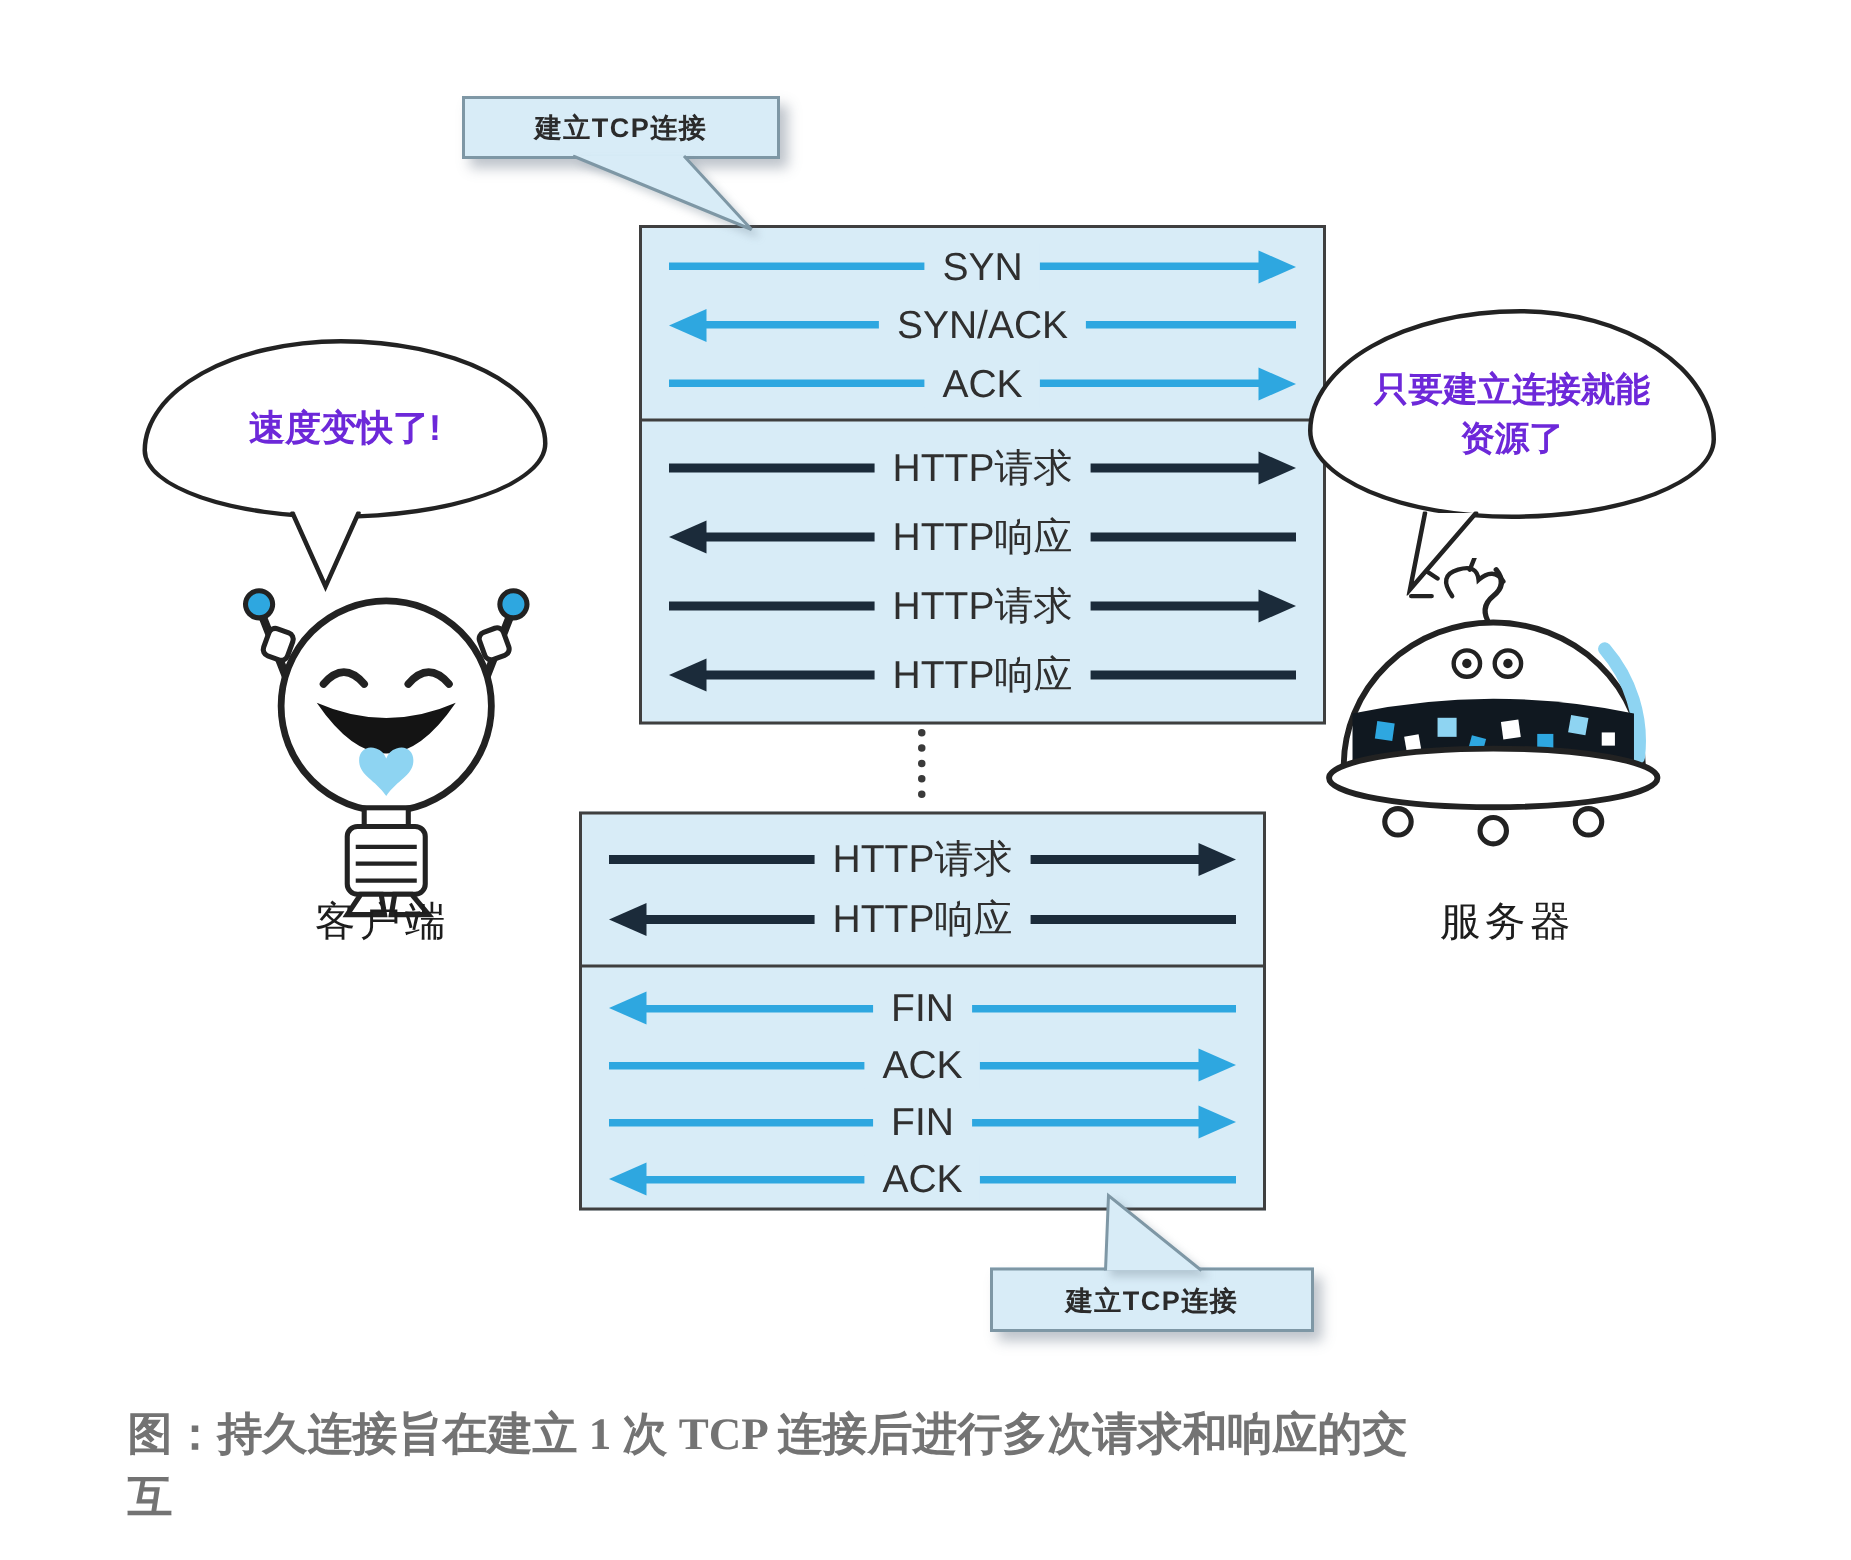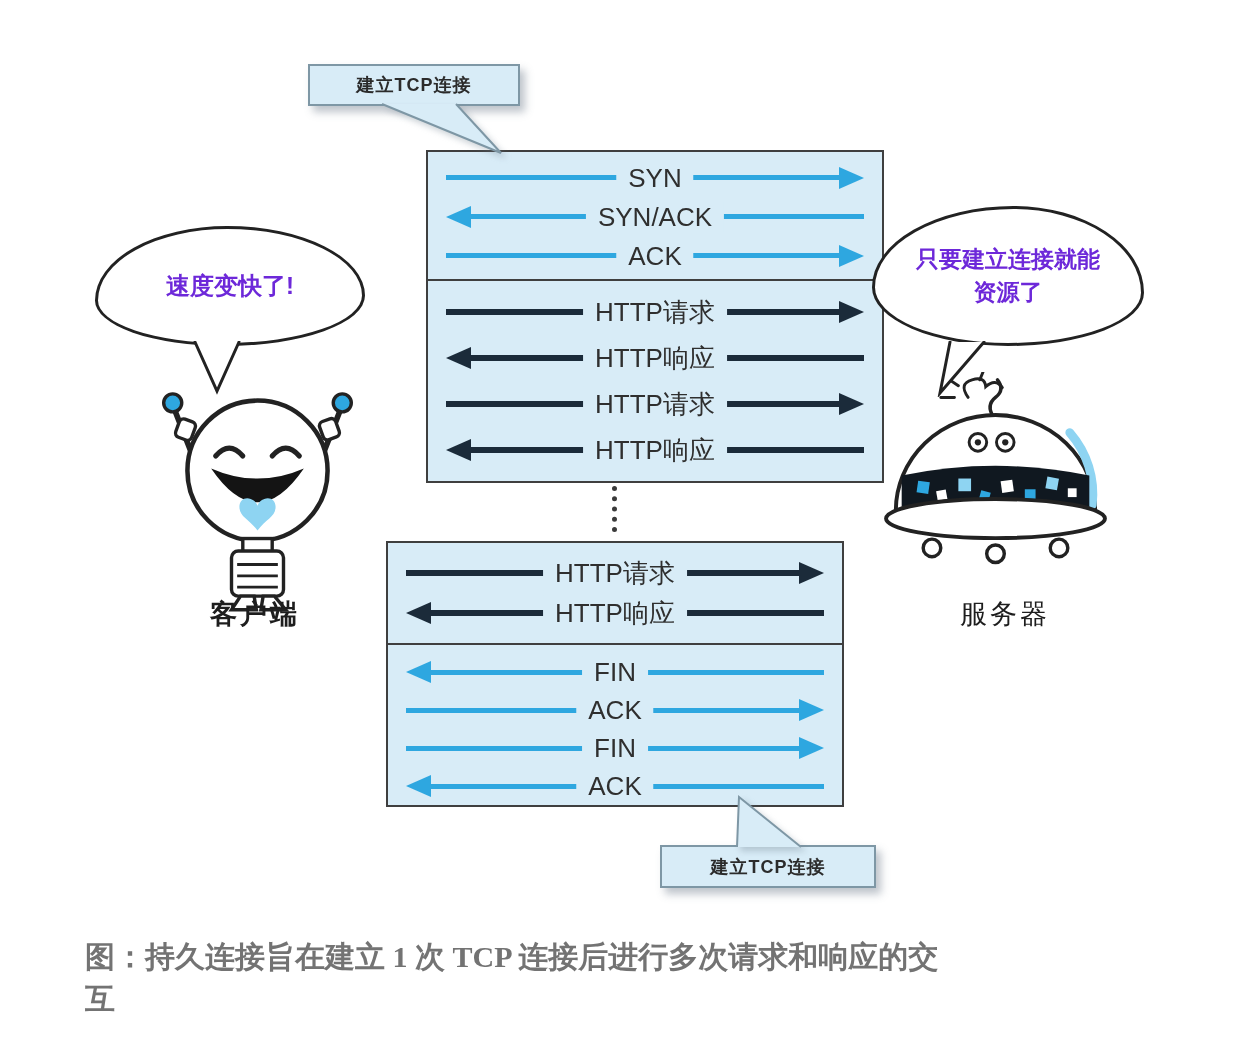--- a/index.html
+++ b/index.html
@@ -228,21 +228,21 @@
       <path d="M95,158 C88,148 79,146 79,137 C79,131 84,128 89,130 C92,131 94,133 95,136 C96,133 98,131 101,130 C106,128 111,131 111,137 C111,146 102,148 95,158 Z" fill="#8ED4F2"></path>
       <rect x="82" y="165" width="26" height="12" fill="#fff" stroke="#222" stroke-width="3"></rect>
       <rect x="72" y="176" width="46" height="40" rx="6" fill="#fff" stroke="#222" stroke-width="3"></rect>
       <line x1="77" y1="188" x2="113" y2="188" stroke="#222" stroke-width="2.5"></line>
       <line x1="77" y1="198" x2="113" y2="198" stroke="#222" stroke-width="2.5"></line>
       <line x1="77" y1="208" x2="113" y2="208" stroke="#222" stroke-width="2.5"></line>
       <path d="M80,216 L72,228 L94,228 L92,216 Z" fill="#fff" stroke="#222" stroke-width="3"></path>
       <path d="M100,216 L98,228 L120,228 L110,216 Z" fill="#fff" stroke="#222" stroke-width="3"></path>
     </svg>
   </div>
-  <div class="actor-label" style="left:175px;top:596px;width:160px;font-weight:bold;">客户端</div>
+  <div class="actor-label" style="left:175px;top:596px;width:160px;">客户端</div>
 
   <div class="bubble bubble-server">
     <span>只要建立连接就能</span>
     <span>资源了</span>
   </div>
   <svg class="bubble-tail" style="left:922px;top:341px;" width="75" height="56" viewBox="0 0 75 56">
     <path d="M28,1 L18,52 L62,1" fill="#fff" stroke="#222" stroke-width="3" stroke-linecap="round"></path>
   </svg>
 
   <div class="illus" style="left:878px;top:372px;">

